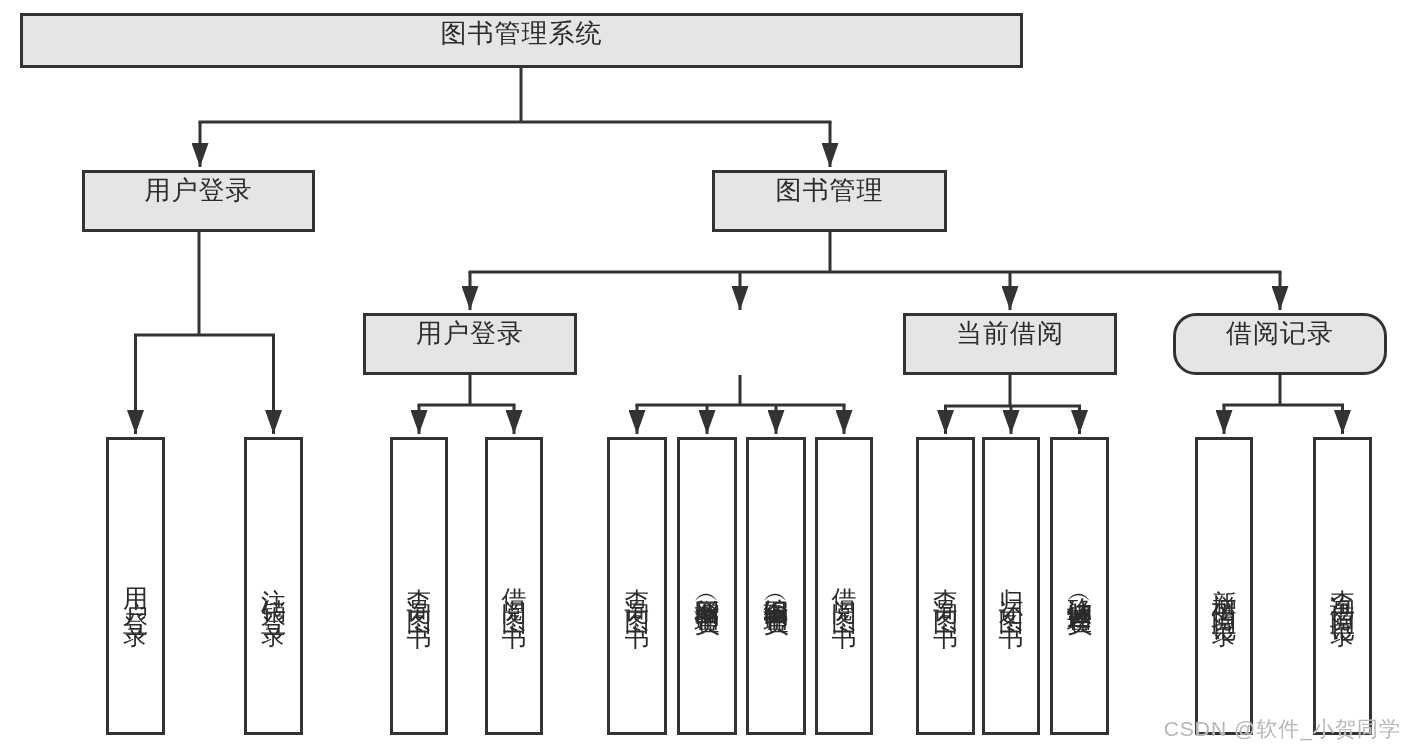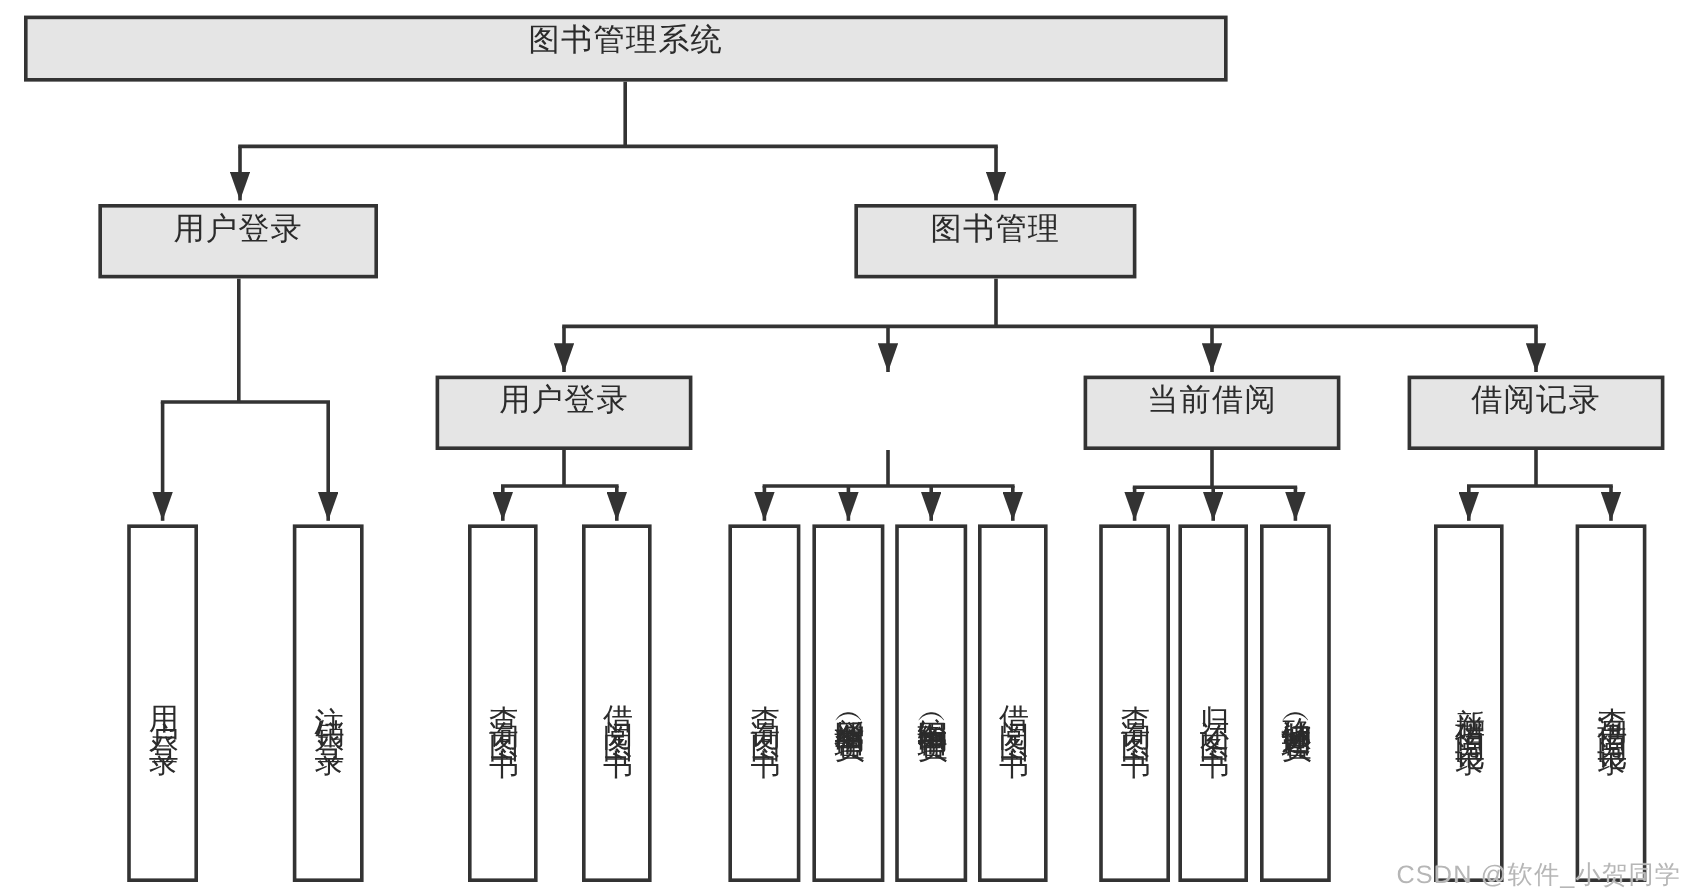--- a/index.html
+++ b/index.html
@@ -107,21 +107,21 @@
   <div class="hbox" style="left:712px;top:170px;width:235px;height:62px;">
     <span>图书管理</span>
   </div>
 
   <div class="hbox" style="left:363px;top:313px;width:214px;height:62px;">
     <span>用户登录</span>
   </div>
   <div class="hbox" style="left:903px;top:313px;width:214px;height:62px;">
     <span>当前借阅</span>
   </div>
-  <div class="hbox" style="left:1173px;top:313px;width:214px;height:62px;">
+  <div class="hbox" style="left:1173px;top:313px;width:214px;height:62px;border-radius:23px;">
     <span>借阅记录</span>
   </div>
 
   <div class="vbox" style="left:106px;top:437px;width:59px;height:298px;">
     <span class="vtext sp-lg">用户登录</span>
   </div>
   <div class="vbox" style="left:244px;top:437px;width:59px;height:298px;">
     <span class="vtext sp-lg">注销登录</span>
   </div>
 

